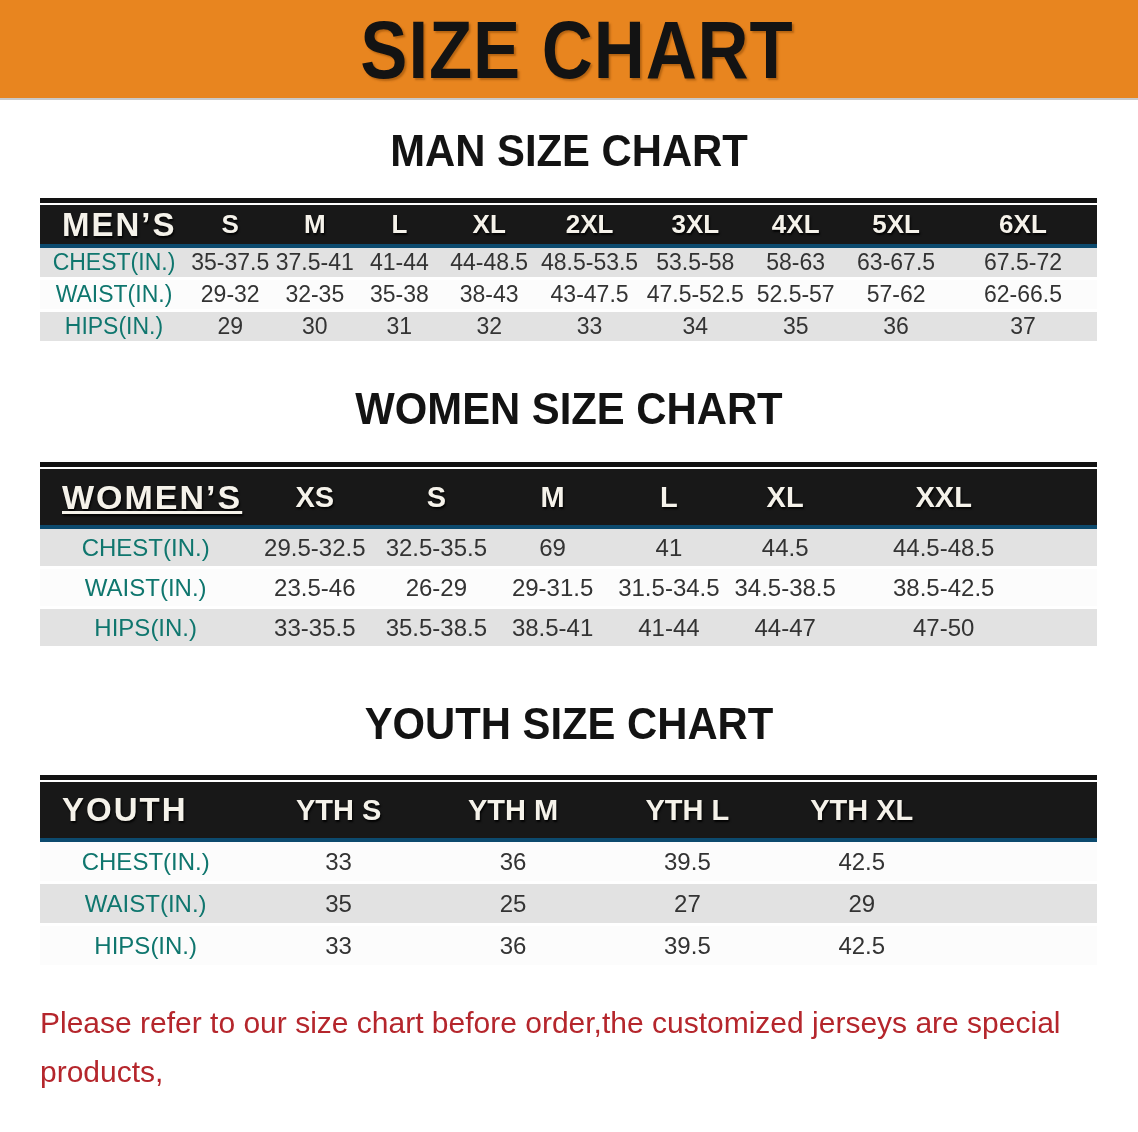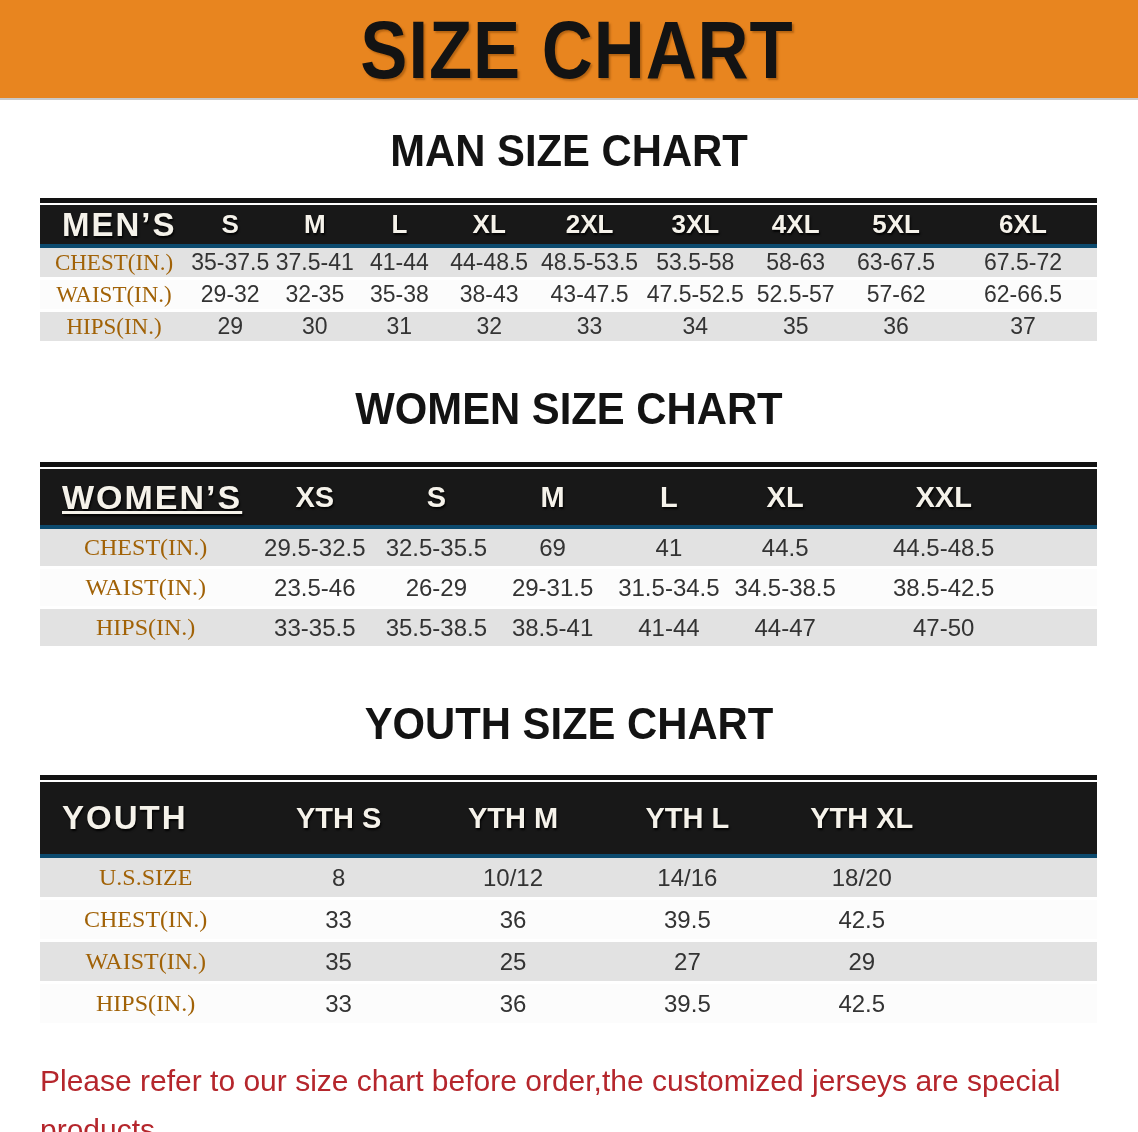--- a/index.html
+++ b/index.html
@@ -75,37 +75,37 @@
   }
   table.size-table thead th.corner {
     text-align: left;
     padding-left: 22px;
     letter-spacing: 2px;
   }
   .mens  thead th { height: 43px; font-size: 26px; }
   .mens  thead th.corner { font-size: 33px; }
   .womens thead th { height: 60px; font-size: 29px; }
   .womens thead th.corner { font-size: 34px; text-decoration: underline; }
-  .youth thead th { height: 76px; font-size: 29px; margin-left: 40px; }
+  .youth thead th { height: 60px; font-size: 29px; margin-left: 40px; }
   .youth thead th.corner { font-size: 33px; }
 
   table.size-table tbody tr.shade th,
   table.size-table tbody tr.shade td { background: #e2e2e2; }
   table.size-table tbody tr.plain th,
   table.size-table tbody tr.plain td { background: #fcfcfc; }
   table.size-table tbody th,
   table.size-table tbody td {
     text-align: center;
     vertical-align: middle;
     color: #333333;
     font-weight: 400;
     border-bottom: 3px solid #ffffff;
     white-space: nowrap;
   }
-  table.size-table tbody th.rowlabel { color: #a16207; font-family: Liberation Serif, serif; }
+  table.size-table tbody th.rowlabel { color: #0f766e; }
   .mens  tbody th, .mens  tbody td { height: 32px; font-size: 23px; }
   .womens tbody th, .womens tbody td { height: 40px; font-size: 24px; }
   .youth tbody th, .youth tbody td { height: 42px; font-size: 24px; }
 
   
   .disclaimer {
     margin: 30px 20px 0 40px;
     color: #b5262c;
     font-size: 30px;
     line-height: 49px;
@@ -270,28 +270,20 @@
         <tr>
           <th class="corner">YOUTH</th>
           <th>YTH S</th>
           <th>YTH M</th>
           <th>YTH L</th>
           <th>YTH XL</th>
           <th></th>
         </tr>
       </thead>
       <tbody>
-        <tr class="shade">
-          <th class="rowlabel">U.S.SIZE</th>
-          <td>8</td>
-          <td>10/12</td>
-          <td>14/16</td>
-          <td>18/20</td>
-          <td></td>
-        </tr>
         <tr class="plain">
           <th class="rowlabel">CHEST(IN.)</th>
           <td>33</td>
           <td>36</td>
           <td>39.5</td>
           <td>42.5</td>
           <td></td>
         </tr>
         <tr class="shade">
           <th class="rowlabel">WAIST(IN.)</th>

